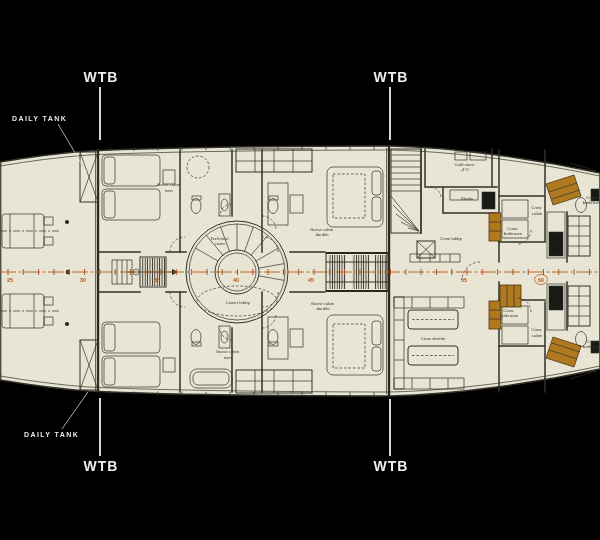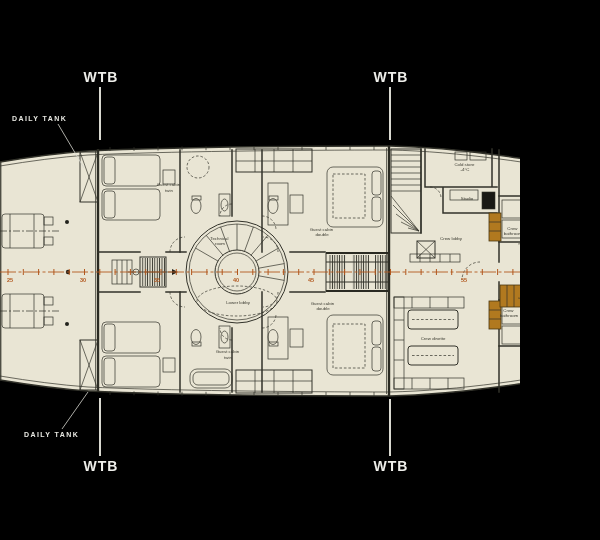--- a/index.html
+++ b/index.html
@@ -1,16 +1,16 @@
 <!DOCTYPE html>
 <html><head>
 <meta charset="utf-8">
 <style>
   html,body{margin:0;padding:0;background:#000;}
-  .stage{position:relative;width:520px;height:540px;background:#000;overflow:hidden;
+  .stage{position:relative;width:600px;height:540px;background:#000;overflow:hidden;
          font-family:"Liberation Sans",sans-serif;}
   svg text{font-family:"Liberation Sans",sans-serif;}
   .lw{stroke:#32322a;fill:none;stroke-width:1.5;stroke-linecap:square;}
   .lm{stroke:#32322a;fill:none;stroke-width:1;}
   .lt{stroke:#32322a;fill:none;stroke-width:0.7;}
   .dsh{stroke-dasharray:2.6 1.9;}
   .ddot{stroke-dasharray:7 2 2 2;}
   .roomlbl{font-size:4.4px;fill:#3a3a30;text-anchor:middle;}
   .stn{font-size:5.5px;fill:#b2571d;text-anchor:middle;font-weight:bold;}
   .wtb{font-size:14px;fill:#eeeeea;font-weight:bold;text-anchor:middle;letter-spacing:1px;}

